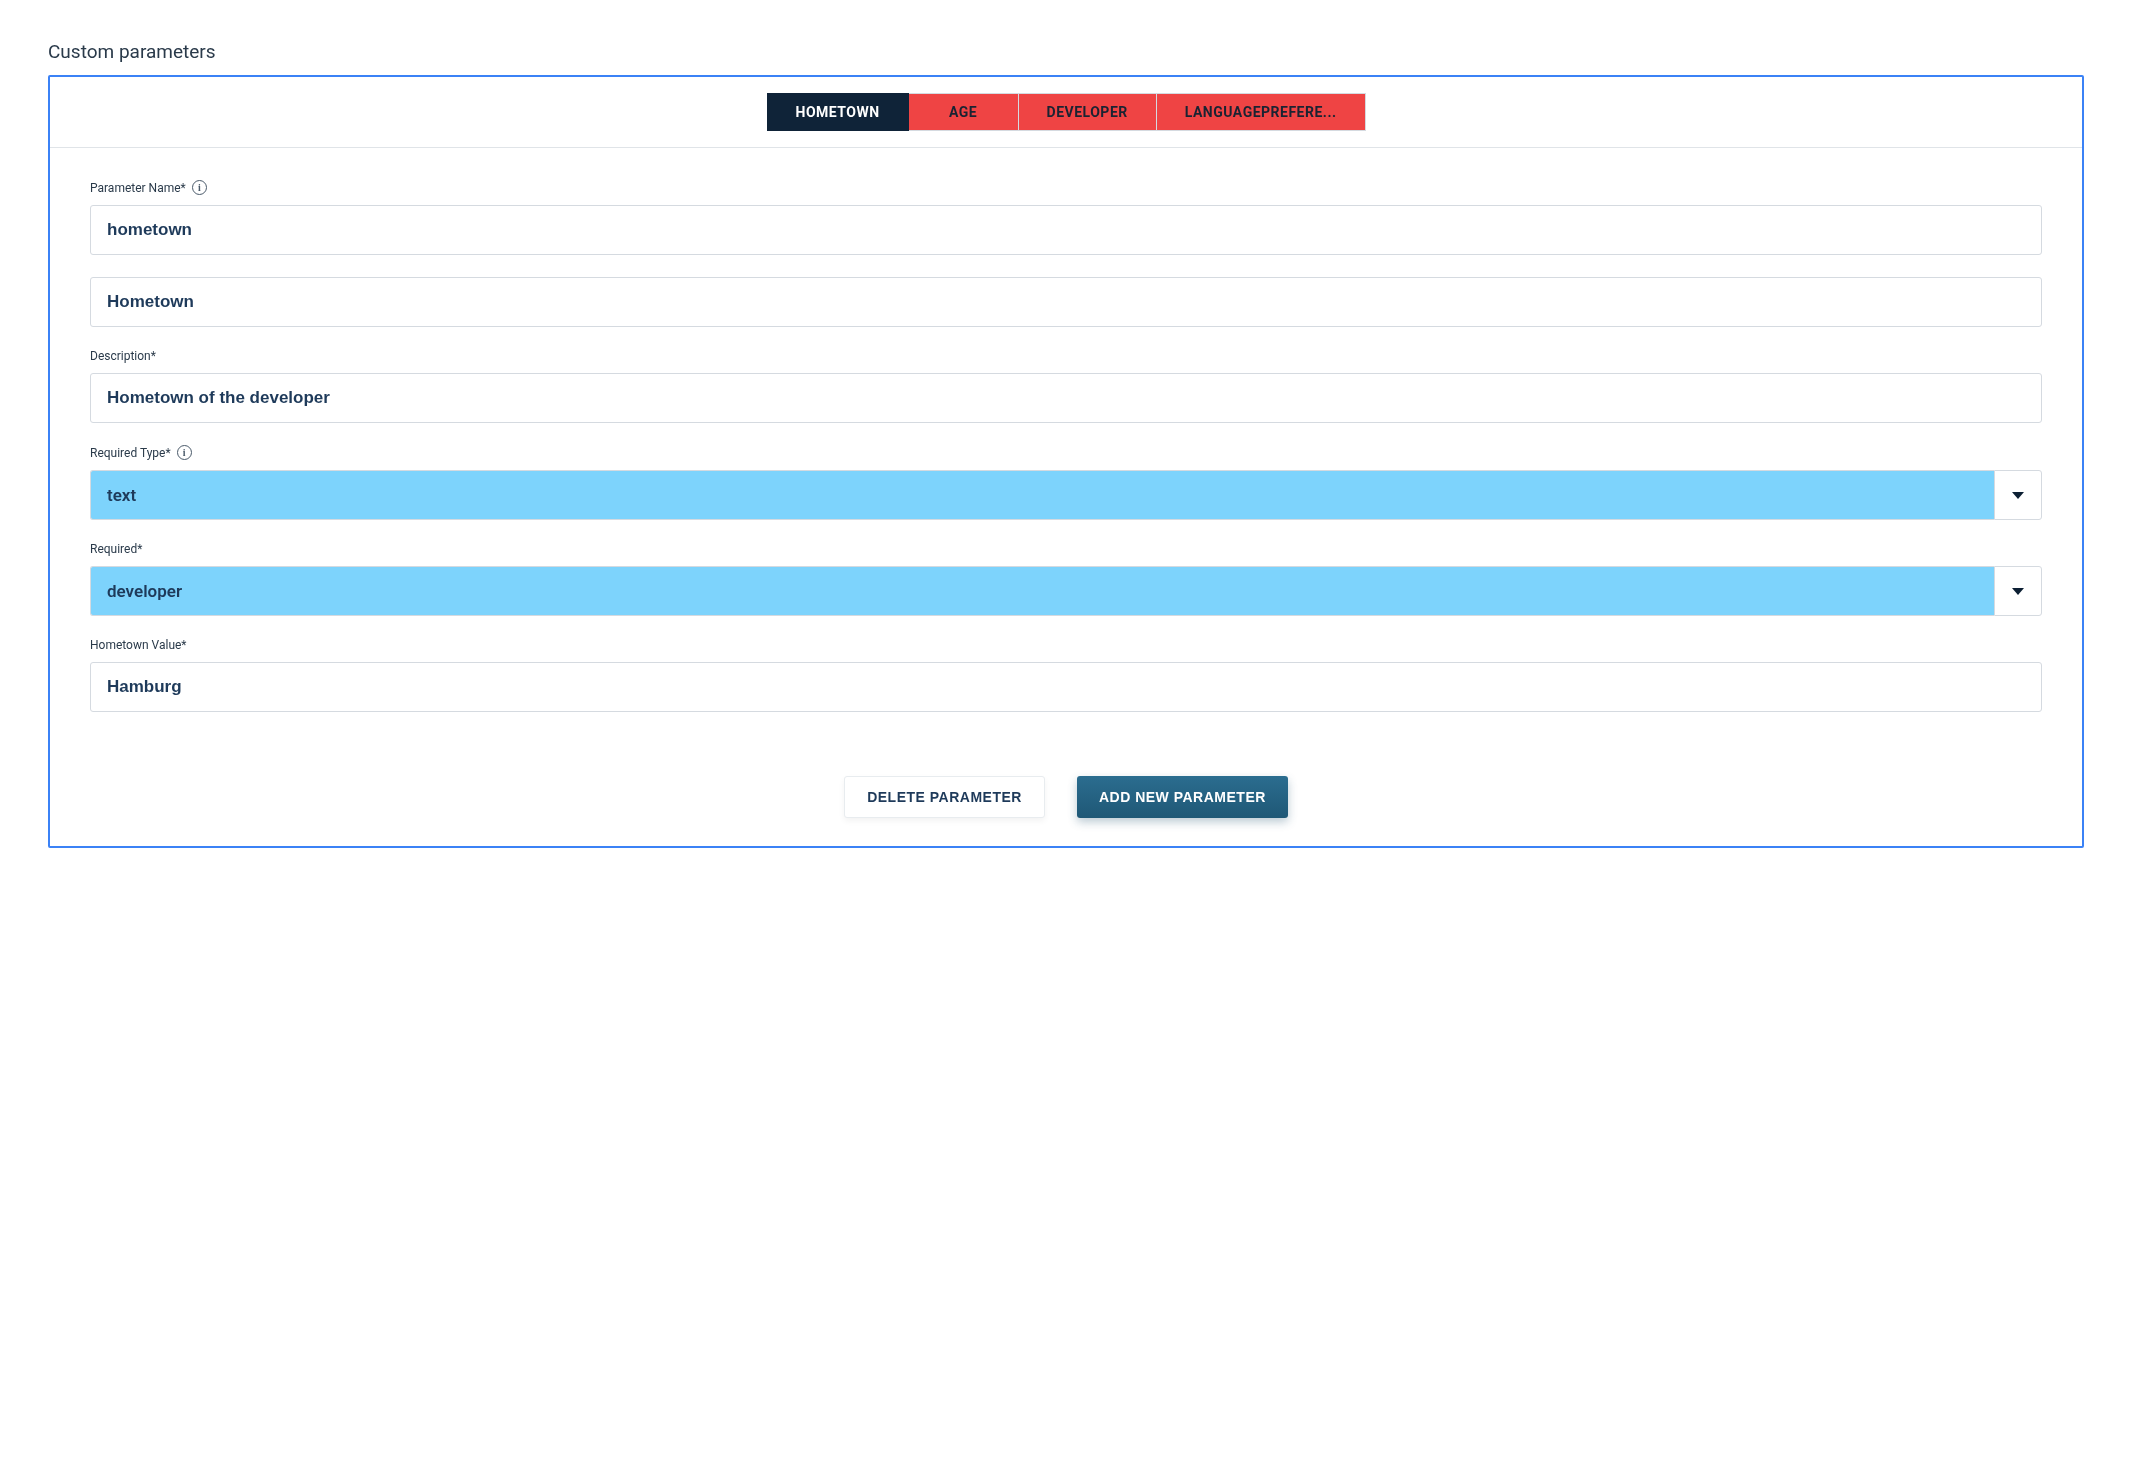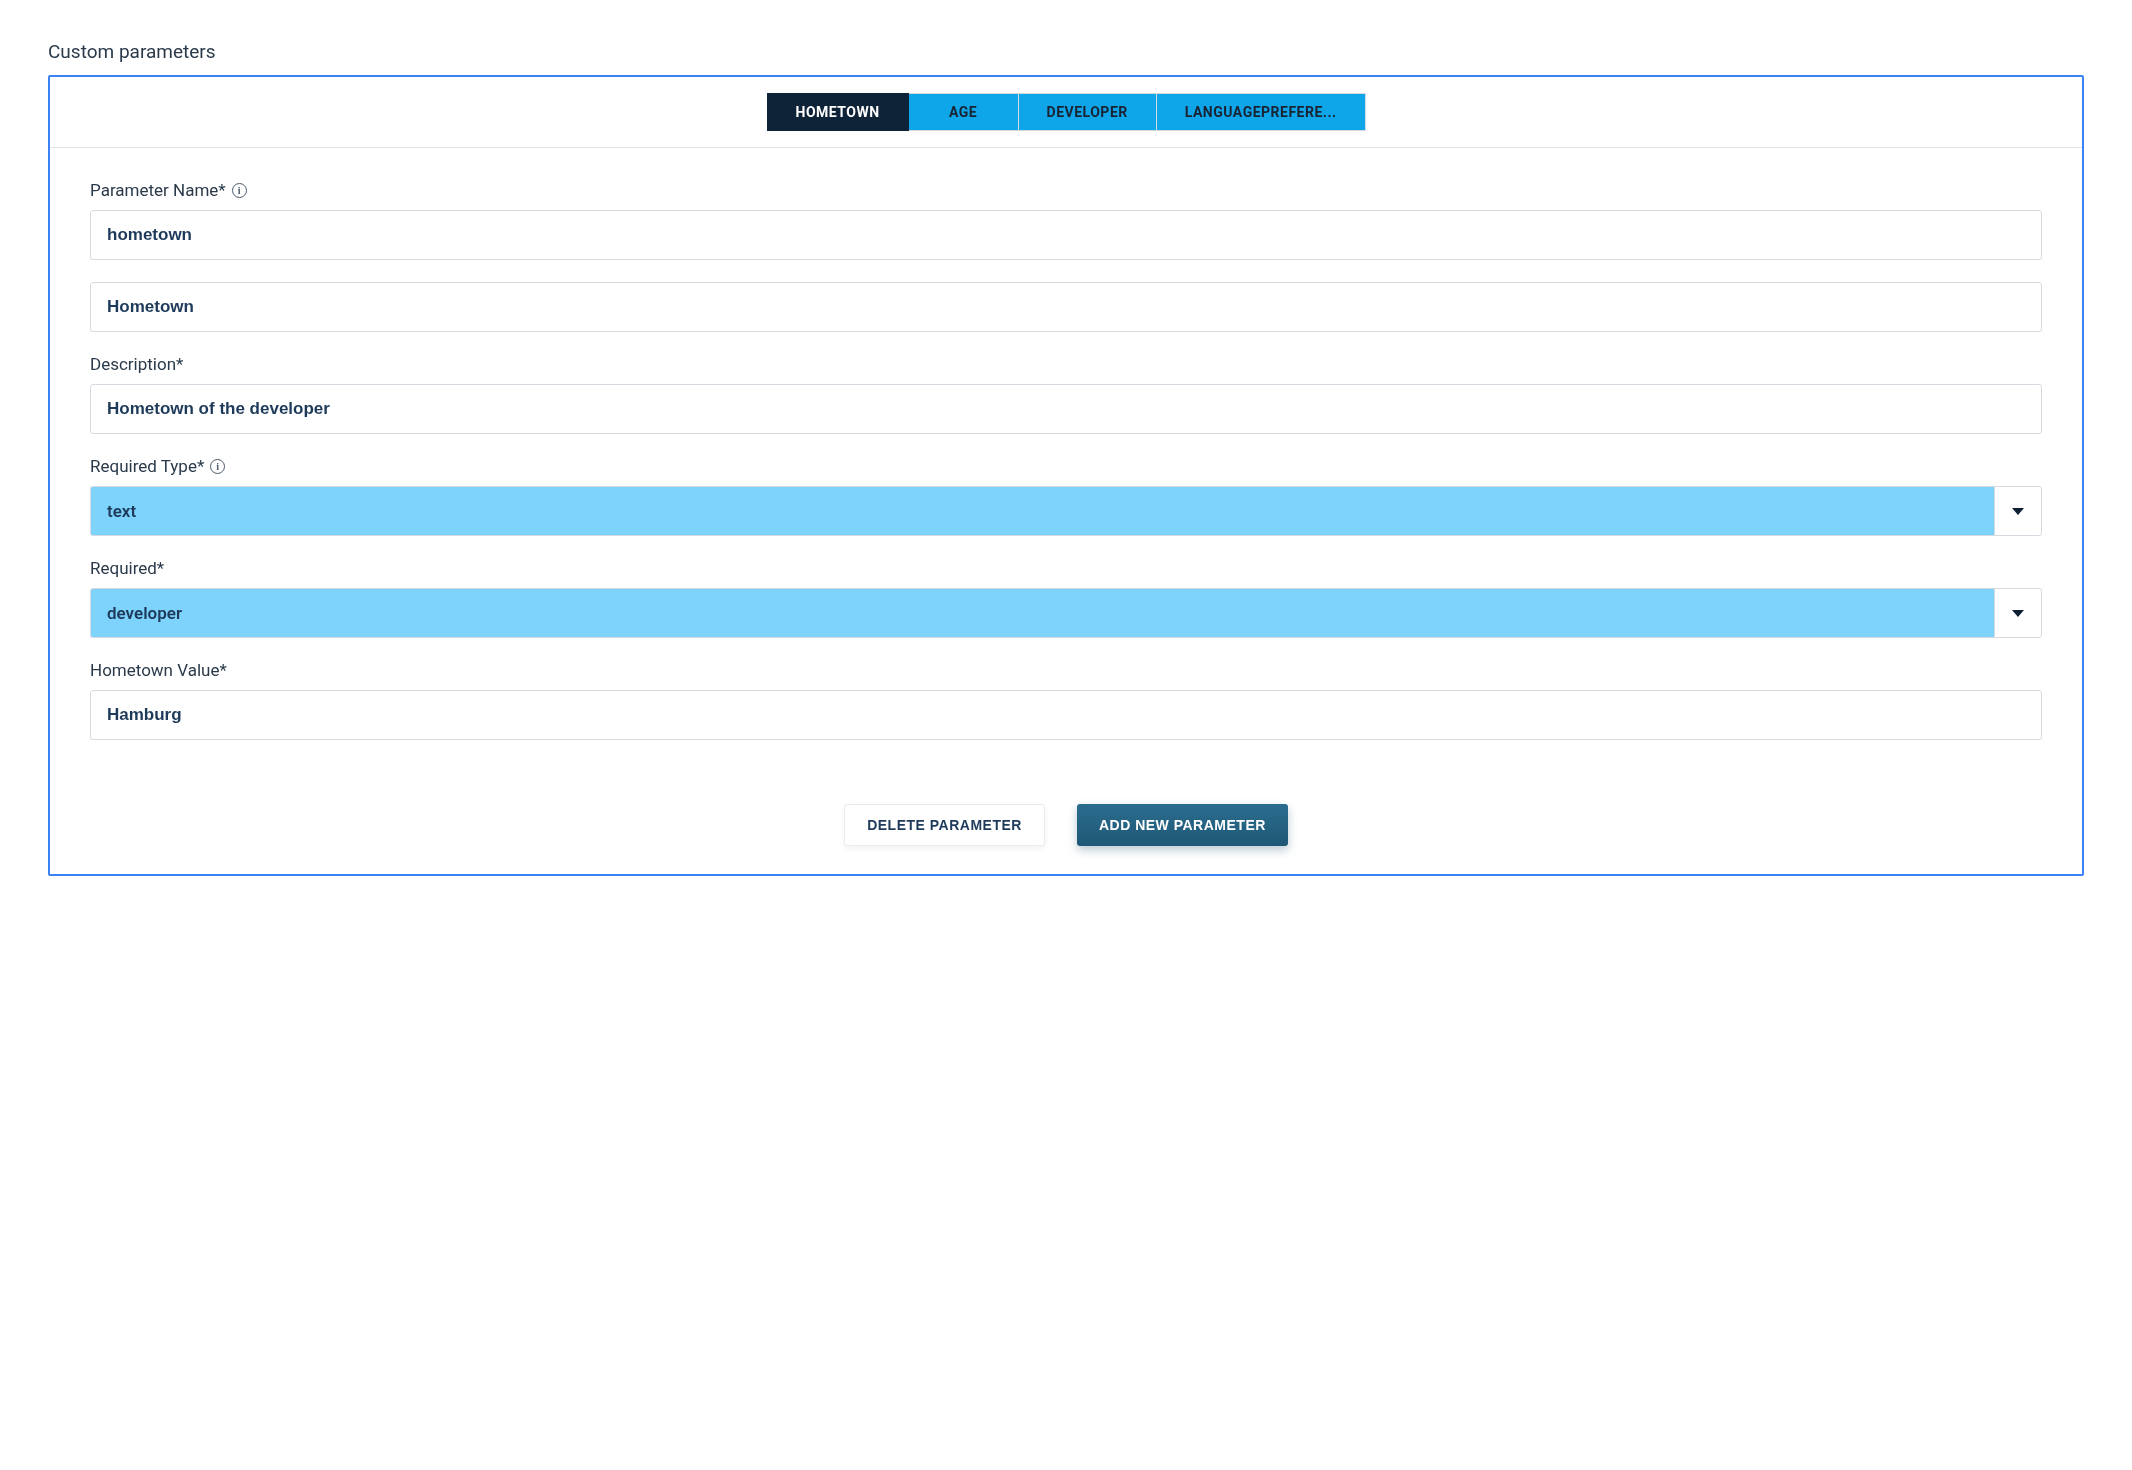--- a/index.html
+++ b/index.html
@@ -33,21 +33,21 @@
       display: flex;
       margin-bottom: 16px;
     }
     .tab {
       padding: 10px 28px;
       font-size: 14px;
       font-weight: 700;
       letter-spacing: 0.5px;
       text-transform: uppercase;
       border: 1px solid #d5dae0;
-      background: #0ea5e9;
+      background: #ef4444;
       color: #1a2332;
       cursor: pointer;
       min-width: 110px;
       text-align: center;
       white-space: nowrap;
       overflow: hidden;
       text-overflow: ellipsis;
     }
     .tab + .tab {
       border-left: none;
@@ -60,21 +60,21 @@
     .tab:last-child {
       max-width: 220px;
     }
     .form-body {
       padding: 32px 40px 28px 40px;
     }
     .field {
       margin-bottom: 22px;
     }
     .field-label {
-      font-size: 17px;
+      font-size: 12px;
       color: #2a3a4a;
       margin-bottom: 10px;
       display: flex;
       align-items: center;
       gap: 6px;
     }
     .info-icon {
       display: inline-flex;
       align-items: center;
       justify-content: center;

